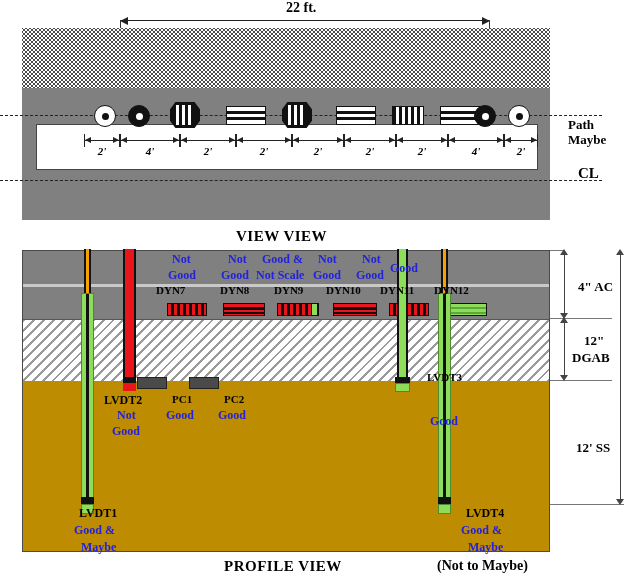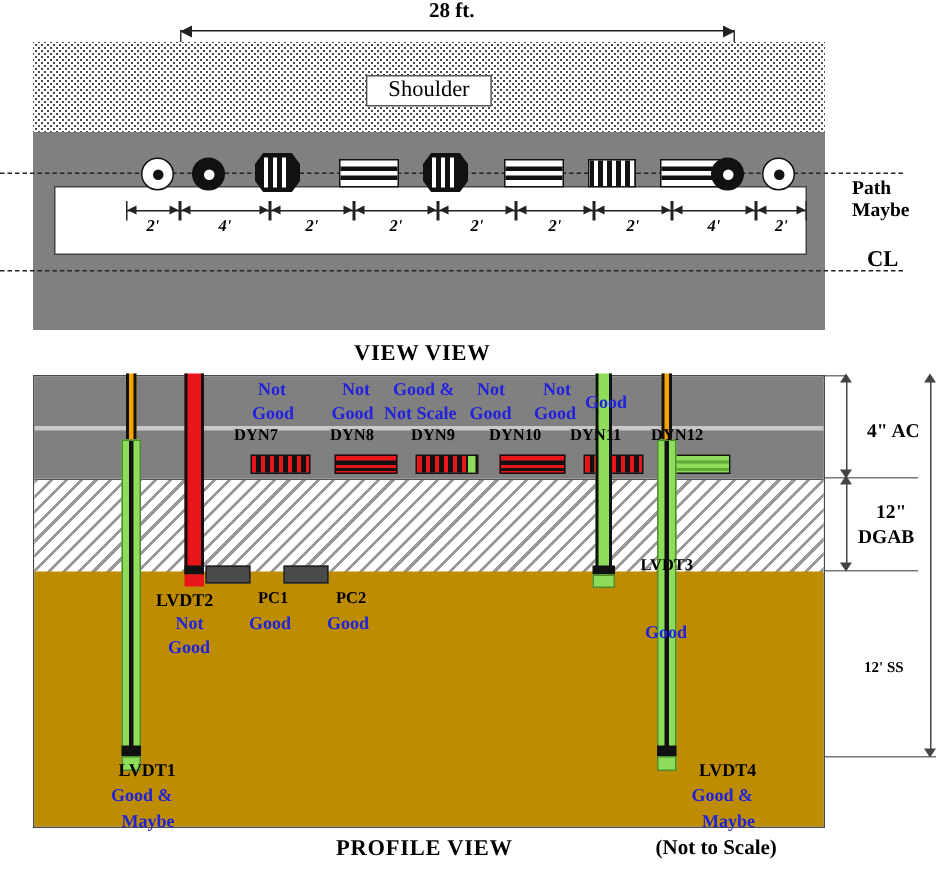--- a/index.html
+++ b/index.html
@@ -97,26 +97,25 @@
 </style>
 </head>
 <body>
 
 <div id="dim22">
   <div class="abs" style="left:120px;top:20px;width:370px;height:0;border-top:1.3px solid #222;"></div>
   <div class="abs" style="left:120px;top:16.5px;width:0;height:0;border-top:4px solid transparent;border-bottom:4px solid transparent;border-right:8px solid #222;"></div>
   <div class="abs" style="left:482px;top:16.5px;width:0;height:0;border-top:4px solid transparent;border-bottom:4px solid transparent;border-left:8px solid #222;"></div>
   <div class="abs" style="left:120px;top:20px;width:0;height:66px;border-left:1.1px solid #333;"></div>
   <div class="abs" style="left:489px;top:20px;width:0;height:66px;border-left:1.1px solid #333;"></div>
-  <div class="txt" style="left:286px;top:0px;font-size:14px;">28 ft.</div>
+  <div class="txt" style="left:286px;top:0px;font-size:14px;">22 ft.</div>
 </div>
 
 <div id="plan">
   <div class="shoulder"></div>
-  <div class="shoulder-lbl">Shoulder</div>
   <div class="pave"></div>
 
   <div class="dashline" style="top:87px;"></div>
 
   <div class="cl-line" style="top:152px;"></div>
 
   <div class="lane-box" style="top:96px;"></div>
 
   <div class="pin" style="left:72px;top:77px;">
       <span class="core"></span>
@@ -345,16 +344,16 @@
   <div class="ddn" style="left:10px;top:125px;"></div>
 
   <div class="dvline" style="left:70px;top:4px;height:246px;"></div>
   <div class="dup" style="left:66px;top:-1px;"></div>
   <div class="ddn" style="left:66px;top:249px;"></div>
 </div>
 
 <div class="txt blk" style="left:578px;top:279px;font-size:13px;">4" AC</div>
 <div class="txt blk" style="left:584px;top:333px;font-size:13px;">12"</div>
 <div class="txt blk" style="left:572px;top:350px;font-size:13px;">DGAB</div>
-<div class="txt blk" style="left:576px;top:440px;font-size:10px;">12' SS</div>
+<div class="txt blk" style="left:576px;top:440px;font-size:13px;">12' SS</div>
 
 <div class="txt blk" style="left:224px;top:558px;font-size:15px;letter-spacing:0.5px;">PROFILE VIEW</div>
-<div class="txt blk" style="left:437px;top:558px;font-size:14px;">(Not to Scale)</div>
+<div class="txt blk" style="left:437px;top:558px;font-size:14px;">(Not to Maybe)</div>
 
 </body></html>

